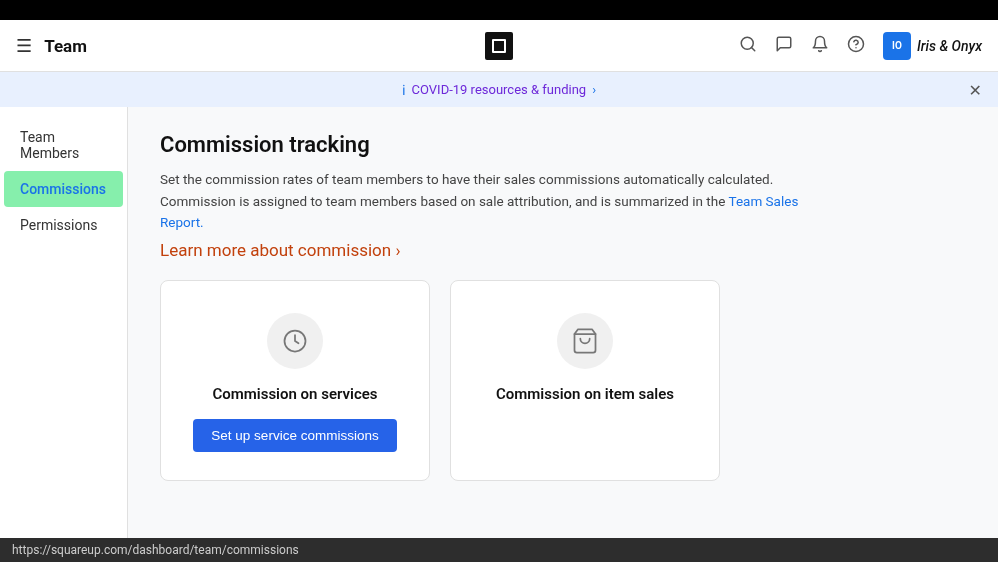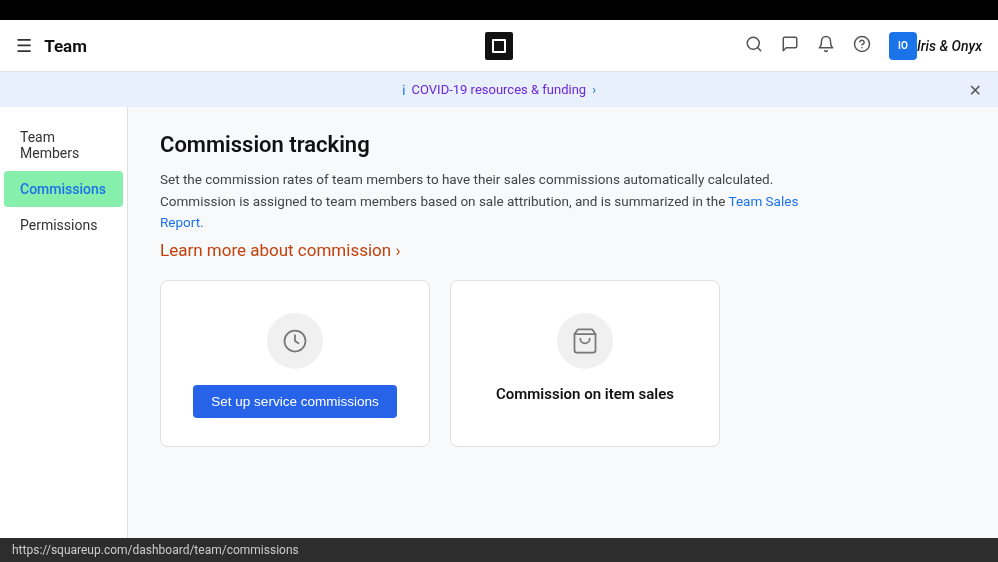--- a/index.html
+++ b/index.html
@@ -75,20 +75,21 @@
       justify-content: flex-end;
     }
     .header-icon {
       color: #555;
       font-size: 17px;
       cursor: pointer;
     }
     .user-badge {
       display: flex;
       align-items: center;
+      gap: 6px;
       cursor: pointer;
     }
     .user-avatar {
       width: 28px;
       height: 28px;
       background: #1a73e8;
       border-radius: 4px;
       display: flex;
       align-items: center;
       justify-content: center;
@@ -338,20 +339,21 @@
 
     <div class="cards-container">
 
       <div class="commission-card">
         <div class="card-icon-circle">
           <svg class="clock-svg" viewBox="0 0 24 24" fill="none" stroke="#777" stroke-width="1.5" stroke-linecap="round" stroke-linejoin="round">
             <circle cx="12" cy="12" r="9"></circle>
             <polyline points="12 7 12 12 15 14"></polyline>
           </svg>
         </div>
+        <div class="card-title">Commission on services</div>
         <button class="card-button">Set up service commissions</button>
       </div>
 
       <div class="commission-card">
         <div class="card-icon-circle">
           <svg class="bag-svg" viewBox="0 0 24 24" fill="none" stroke="#777" stroke-width="1.5" stroke-linecap="round" stroke-linejoin="round">
             <path d="M6 2L3 6v14a2 2 0 002 2h14a2 2 0 002-2V6l-3-4z"></path>
             <line x1="3" y1="6" x2="21" y2="6"></line>
             <path d="M16 10a4 4 0 01-8 0"></path>
           </svg>

